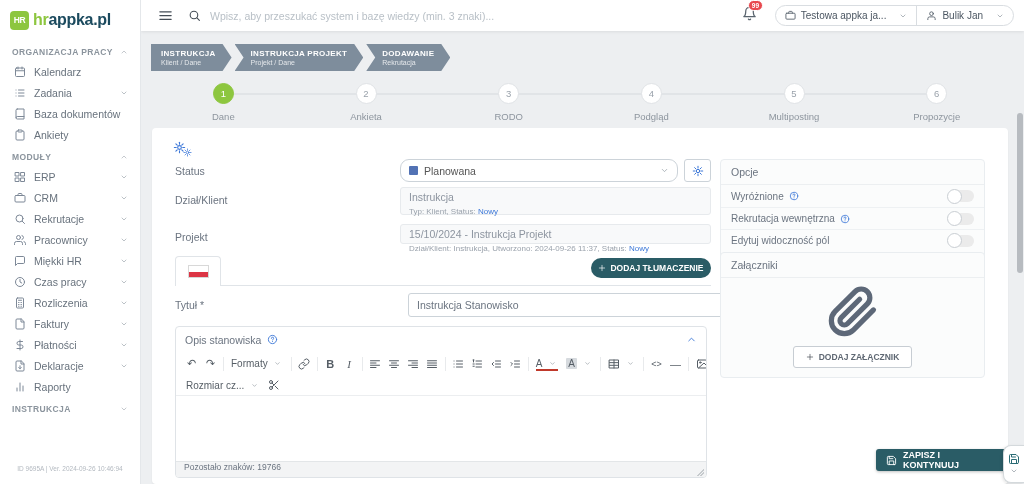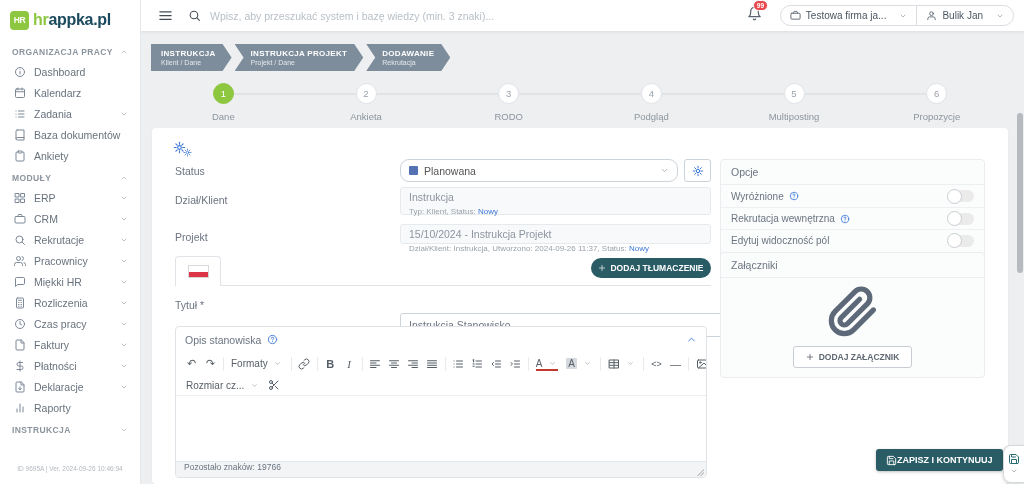--- a/index.html
+++ b/index.html
@@ -109,21 +109,21 @@
   .opt-help{width:10px;height:10px;color:#3d78d8;margin-left:5px;cursor:pointer}
   .toggle{margin-left:auto;width:26px;height:12px;background:#ebebeb;border-radius:7px;position:relative;cursor:pointer}
   .knob{position:absolute;left:-1px;top:-1.5px;width:15px;height:15px;border-radius:50%;background:#fff;border:1px solid #c9ced3}
   .zal{top:124px;height:126px}
   .zal-body{display:flex;flex-direction:column;align-items:center}
   .clip{width:52px;height:52px;color:#5d6878;margin-top:8px}
   .clip svg{stroke-width:2.4}
   .add-zal{margin-top:8px;height:22px;padding:0 12px;border:1px solid #c7cdd3;border-radius:3px;background:#fff;display:flex;align-items:center;gap:5px;font-size:8.5px;color:#5f6873;font-weight:bold;cursor:pointer}
   .add-zal .ic{width:8px;height:8px;color:#3f474f}
 
-  .save-btn{position:absolute;left:724px;top:321px;height:22px;padding:0 10px;background:#2a5c66;border-radius:3px;color:#fff;font-size:9px;font-weight:bold;display:inline-flex;align-items:center;cursor:pointer;box-shadow:0 1px 3px rgba(0,0,0,.25)}
+  .save-btn{position:absolute;left:724px;top:321px;height:22px;padding:0 10px;background:#2a5c66;border-radius:3px;color:#fff;font-size:9px;font-weight:bold;display:inline-flex;align-items:center;gap:6px;cursor:pointer;box-shadow:0 1px 3px rgba(0,0,0,.25)}
   .save-btn .ic{width:11px;height:11px;color:#fff}
 
   .float-widget{position:absolute;right:0;top:414px;width:21px;height:38px;background:#fff;border:1px solid #d4d9dc;border-right:none;border-radius:8px 0 0 8px;box-shadow:-1px 1px 3px rgba(0,0,0,.1);display:flex;flex-direction:column;align-items:center;justify-content:center;gap:2px;cursor:pointer;z-index:8}
   .fw-ic{width:12px;height:12px;color:#2a6b74}
   .fw-car{width:8px;height:8px;color:#8a939b}
   .scrollbar{position:absolute;right:1px;top:82px;width:6px;height:160px;background:#b7bbc0;border-radius:3px;z-index:9;cursor:grab}
 </style>
 </head>
 <body>
 
@@ -137,30 +137,20 @@
         <span>ORGANIZACJA PRACY</span>
         <span class="ic sec-chev">
           <svg viewBox="0 0 24 24">
             <polyline points="6 15 12 9 18 15"></polyline>
           </svg>
         </span>
       </div>
       <div class="side-item">
         <span class="ic s-ic">
           <svg viewBox="0 0 24 24">
-            <circle cx="12" cy="12" r="9"></circle>
-            <line x1="12" y1="11" x2="12" y2="16"></line>
-            <line x1="12" y1="7.5" x2="12" y2="7.6"></line>
-          </svg>
-        </span>
-        <span class="s-label">Dashboard</span>
-      </div>
-      <div class="side-item">
-        <span class="ic s-ic">
-          <svg viewBox="0 0 24 24">
             <rect x="3" y="4" width="18" height="17" rx="2"></rect>
             <line x1="16" y1="2" x2="16" y2="6"></line>
             <line x1="8" y1="2" x2="8" y2="6"></line>
             <line x1="3" y1="9.5" x2="21" y2="9.5"></line>
           </svg>
         </span>
         <span class="s-label">Kalendarz</span>
       </div>
       <div class="side-item">
         <span class="ic s-ic">
@@ -266,20 +256,34 @@
           </svg>
         </span>
       </div>
       <div class="side-item">
         <span class="ic s-ic">
           <svg viewBox="0 0 24 24">
             <path d="M21 15a2 2 0 0 1-2 2H7l-4 4V5a2 2 0 0 1 2-2h14a2 2 0 0 1 2 2z"></path>
           </svg>
         </span>
         <span class="s-label">Miękki HR</span>
+        <span class="ic item-chev">
+          <svg viewBox="0 0 24 24">
+            <polyline points="6 9 12 15 18 9"></polyline>
+          </svg>
+        </span>
+      </div>
+      <div class="side-item">
+        <span class="ic s-ic">
+          <svg viewBox="0 0 24 24">
+            <circle cx="12" cy="12" r="9"></circle>
+            <polyline points="12 7 12 12 15.5 14"></polyline>
+          </svg>
+        </span>
+        <span class="s-label">Czas pracy</span>
         <span class="ic item-chev">
           <svg viewBox="0 0 24 24">
             <polyline points="6 9 12 15 18 9"></polyline>
           </svg>
         </span>
       </div>
       <div class="side-item">
         <span class="ic s-ic">
           <svg viewBox="0 0 24 24">
             <rect x="5" y="2" width="14" height="20" rx="2"></rect>
@@ -289,34 +293,20 @@
             <line x1="15" y1="11" x2="15.1" y2="11"></line>
             <line x1="9" y1="15" x2="9.1" y2="15"></line>
             <line x1="12" y1="15" x2="12.1" y2="15"></line>
             <line x1="15" y1="15" x2="15.1" y2="15"></line>
             <line x1="9" y1="18.5" x2="9.1" y2="18.5"></line>
             <line x1="12" y1="18.5" x2="12.1" y2="18.5"></line>
             <line x1="15" y1="18.5" x2="15.1" y2="18.5"></line>
           </svg>
         </span>
         <span class="s-label">Rozliczenia</span>
-        <span class="ic item-chev">
-          <svg viewBox="0 0 24 24">
-            <polyline points="6 9 12 15 18 9"></polyline>
-          </svg>
-        </span>
-      </div>
-      <div class="side-item">
-        <span class="ic s-ic">
-          <svg viewBox="0 0 24 24">
-            <circle cx="12" cy="12" r="9"></circle>
-            <polyline points="12 7 12 12 15.5 14"></polyline>
-          </svg>
-        </span>
-        <span class="s-label">Czas pracy</span>
         <span class="ic item-chev">
           <svg viewBox="0 0 24 24">
             <polyline points="6 9 12 15 18 9"></polyline>
           </svg>
         </span>
       </div>
       <div class="side-item">
         <span class="ic s-ic">
           <svg viewBox="0 0 24 24">
             <path d="M14 2H6a2 2 0 0 0-2 2v16a2 2 0 0 0 2 2h12a2 2 0 0 0 2-2V8z"></path>
@@ -409,21 +399,21 @@
     <span class="badge">99</span>
   </div>
   <div class="pill">
     <div class="pill-seg">
       <span class="ic pill-ic">
           <svg viewBox="0 0 24 24">
             <rect x="2" y="7" width="20" height="13" rx="2"></rect>
             <path d="M16 7V5a2 2 0 0 0-2-2h-4a2 2 0 0 0-2 2v2"></path>
           </svg>
         </span>
-      <span>Testowa firma ja...</span>
+      <span>Testowa appka ja...</span>
       <span class="ic pill-car">
           <svg viewBox="0 0 24 24">
             <polyline points="6 9 12 15 18 9"></polyline>
           </svg>
         </span>
     </div>
     <div class="pill-seg">
       <span class="ic pill-ic">
           <svg viewBox="0 0 24 24">
             <circle cx="12" cy="8" r="4"></circle>
@@ -562,21 +552,21 @@
       <span class="ic">
           <svg viewBox="0 0 24 24">
             <line x1="12" y1="4" x2="12" y2="20"></line>
             <line x1="4" y1="12" x2="20" y2="12"></line>
           </svg>
         </span>
       <span>DODAJ TŁUMACZENIE</span>
     </div>
 
     <span class="f-label" style="left:23px;top:171px">Tytuł *</span>
-    <input class="text-input" style="left: 248px; top: 165px; width: 346px; margin-top: 20px;" value="Instrukcja Stanowisko">
+    <input class="text-input" style="left: 256px; top: 165px; width: 346px;" value="Instrukcja Stanowisko">
 
     <div class="opis">
       <div class="opis-head">
         <span class="opis-title">Opis stanowiska</span>
         <span class="ic help-ic">
             <svg viewBox="0 0 24 24">
               <circle cx="12" cy="12" r="9"></circle>
               <path d="M9.5 9.5a2.5 2.5 0 0 1 5 0c0 1.8-2.5 2-2.5 3.5"></path>
               <line x1="12" y1="16.5" x2="12" y2="16.6"></line>
             </svg>

